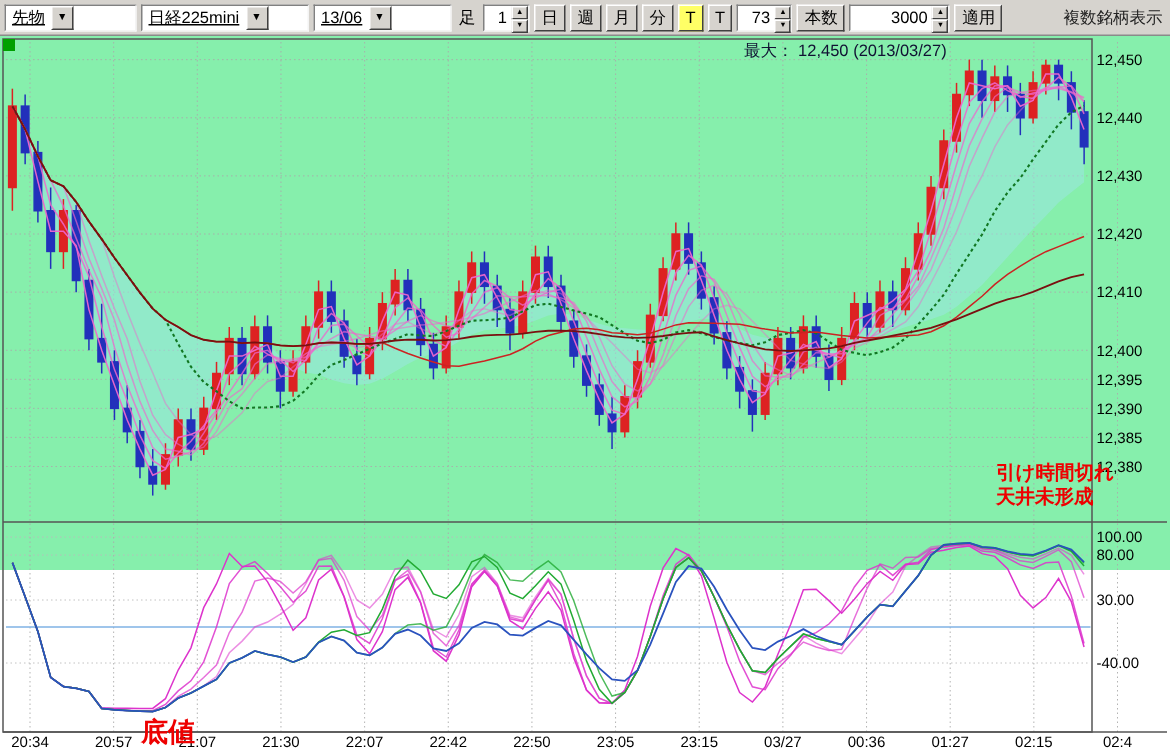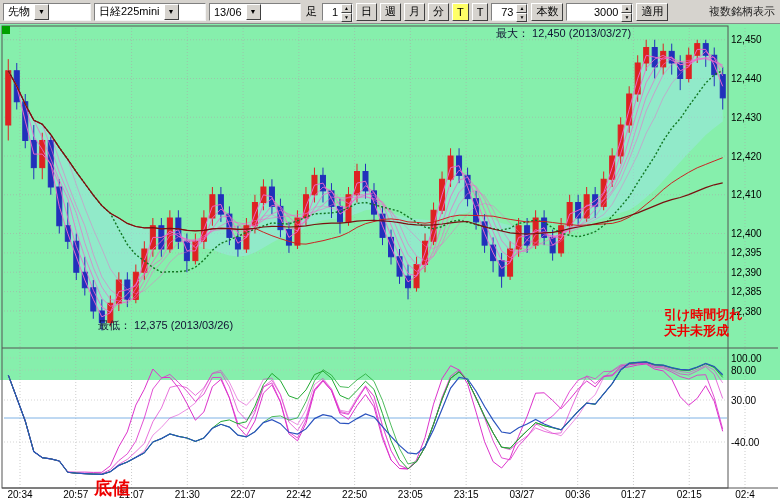--- a/index.html
+++ b/index.html
@@ -4,21 +4,21 @@
 <style>
   * { box-sizing: border-box; margin: 0; padding: 0; }
   html,body { width:780px; height:500px; overflow:hidden; background:#fff;
     font-family:"Liberation Sans","DejaVu Sans",sans-serif; }
   
   .toolbar { position:absolute; top:0; left:0; width:780px; height:24px;
     background:#d6d3ce; border-bottom:1px solid #8a8a8a;
     display:flex; align-items:center; gap:3px; padding:2px 3px; font-size:11px; color:#000; }
   .combo { display:flex; align-items:center; background:#fff; height:18px;
     border:1px solid; border-color:#808080 #f4f4f4 #f4f4f4 #808080; }
-  .combo .txt { padding:0 4px; white-space:nowrap; overflow:hidden; }
+  .combo .txt { padding:0 4px; white-space:nowrap; overflow:hidden;text-decoration:underline; }
   .combo .arrow { width:15px; height:16px; background:#d6d3ce; font-size:7px;
     border:1px solid; border-color:#fff #404040 #404040 #fff;
     display:flex; align-items:center; justify-content:center; }
   .c1{width:88px}.c2{width:112px}.c3{width:92px}
   .lbl { padding:0 2px; }
   .btn { background:#d6d3ce; height:18px; padding:0 4px; font-size:11px; white-space:nowrap;
     border:1px solid; border-color:#fff #404040 #404040 #fff;
     display:inline-flex; align-items:center; cursor:default; }
   .btn.yellow { background:#ffff66; }
   .spin { display:flex; align-items:stretch; background:#fff; height:18px;
@@ -346,17 +346,16 @@
         <text x="410.38461538461536" y="474" font-size="10" fill="#000000" text-anchor="middle">23:05</text>
         <text x="466.15384615384613" y="474" font-size="10" fill="#000000" text-anchor="middle">23:15</text>
         <text x="521.9230769230769" y="474" font-size="10" fill="#000000" text-anchor="middle">03/27</text>
         <text x="577.6923076923076" y="474" font-size="10" fill="#000000" text-anchor="middle">00:36</text>
         <text x="633.4615384615385" y="474" font-size="10" fill="#000000" text-anchor="middle">01:27</text>
         <text x="689.2307692307692" y="474" font-size="10" fill="#000000" text-anchor="middle">02:15</text>
         <text x="745" y="474" font-size="10" fill="#000000" text-anchor="middle">02:4</text>
       </g>
   </svg>
   <div class="anno anno-max">最大： 12,450 (2013/03/27)</div>
-  <div class="anno anno-min">最低： 12,375 (2013/03/26)</div>
   <div class="anno anno-alert1">引け時間切れ</div>
   <div class="anno anno-alert2">天井未形成</div>
   <div class="anno anno-bottom">底値</div>
 </div>
 
 </body></html>

